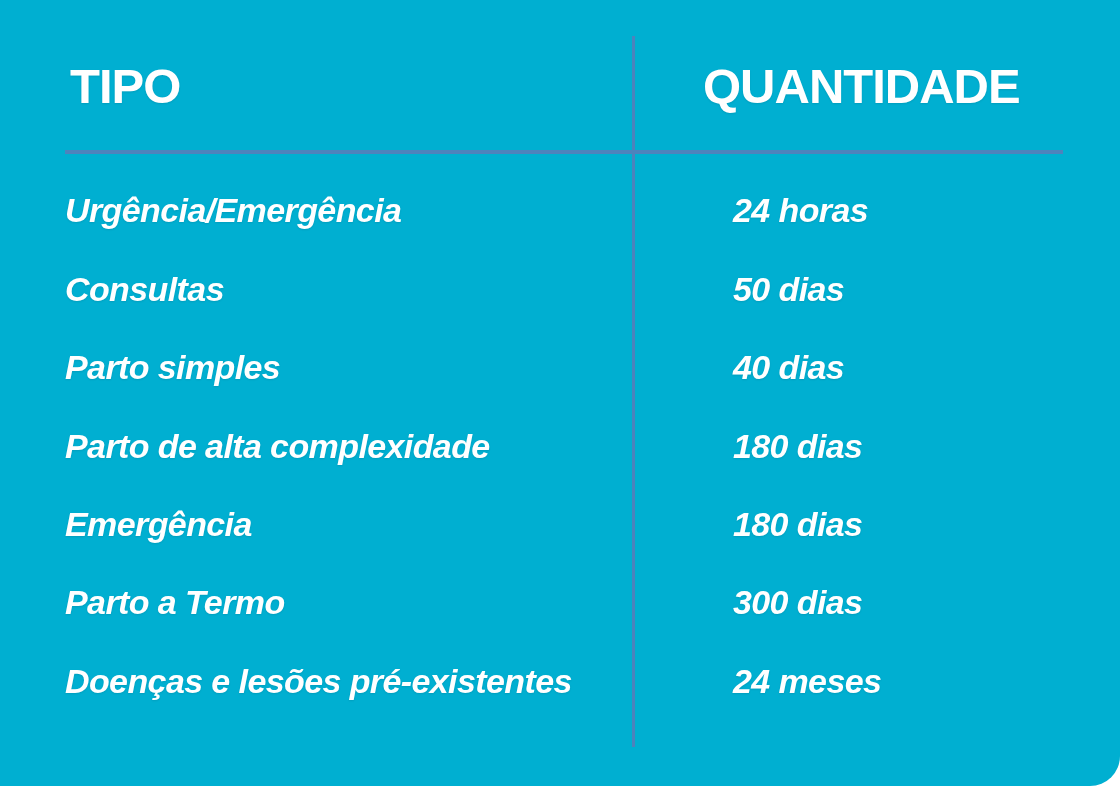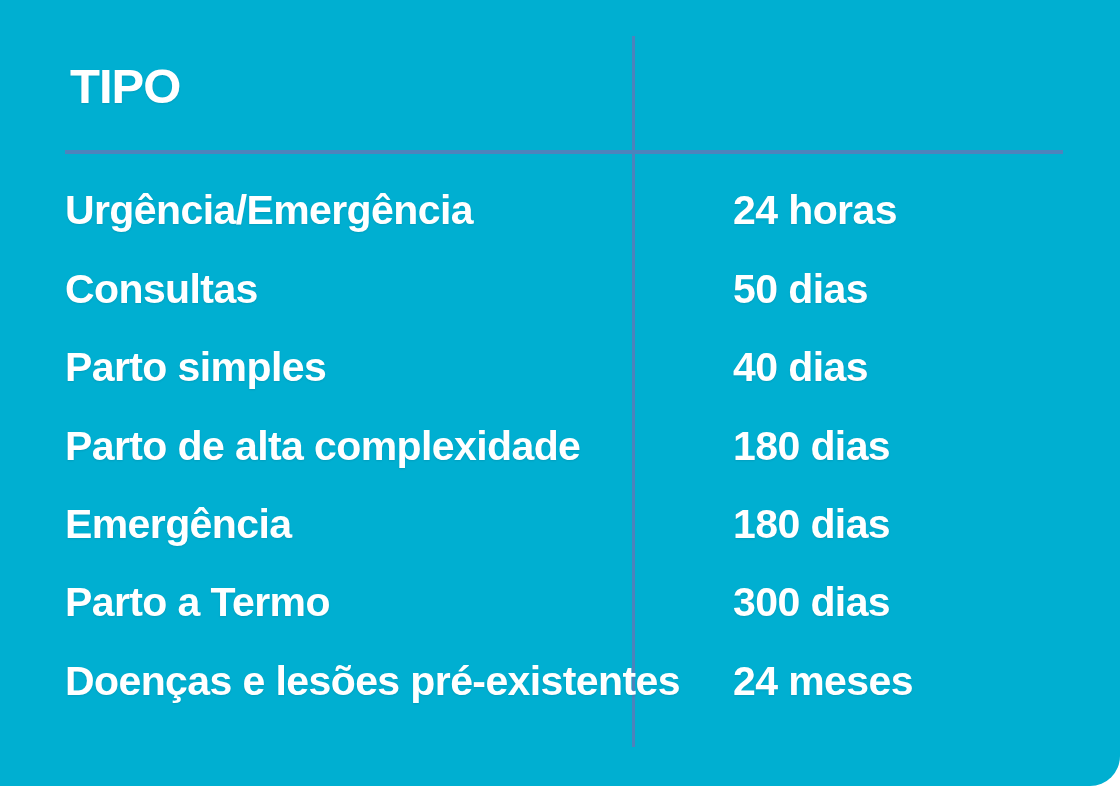--- a/index.html
+++ b/index.html
@@ -57,36 +57,38 @@
   .row:nth-child(3) { top: 368px; }
   .row:nth-child(4) { top: 447px; }
   .row:nth-child(5) { top: 525px; }
   .row:nth-child(6) { top: 603px; }
   .row:nth-child(7) { top: 682px; }
 
   .cell {
     position: absolute;
     transform: translateY(-52%);
     color: var(--txt, #ffffff);
-    font-size: 41px;
+    font-size: 34px;
     font-weight: 700;
     letter-spacing: -0.6px;
     white-space: nowrap;
     text-shadow: 0 1px 2px rgba(0,40,60,0.12);
+    font-style: italic;
   }
   .cell.tipo { left: 65px; }
   .cell.qty  { left: 733px; }
 </style>
 </head>
 <body>
 
 <div class="card">
 
   <span class="col-header tipo">TIPO</span>
 
+  <span class="col-header quantidade">QUANTIDADE</span>
 
   <div class="divider-h"></div>
   <div class="divider-v"></div>
 
   <div class="rows">
     <div class="row">
       <span class="cell tipo">Urgência/Emergência</span>
       <span class="cell qty">24 horas</span>
     </div>
     <div class="row">

